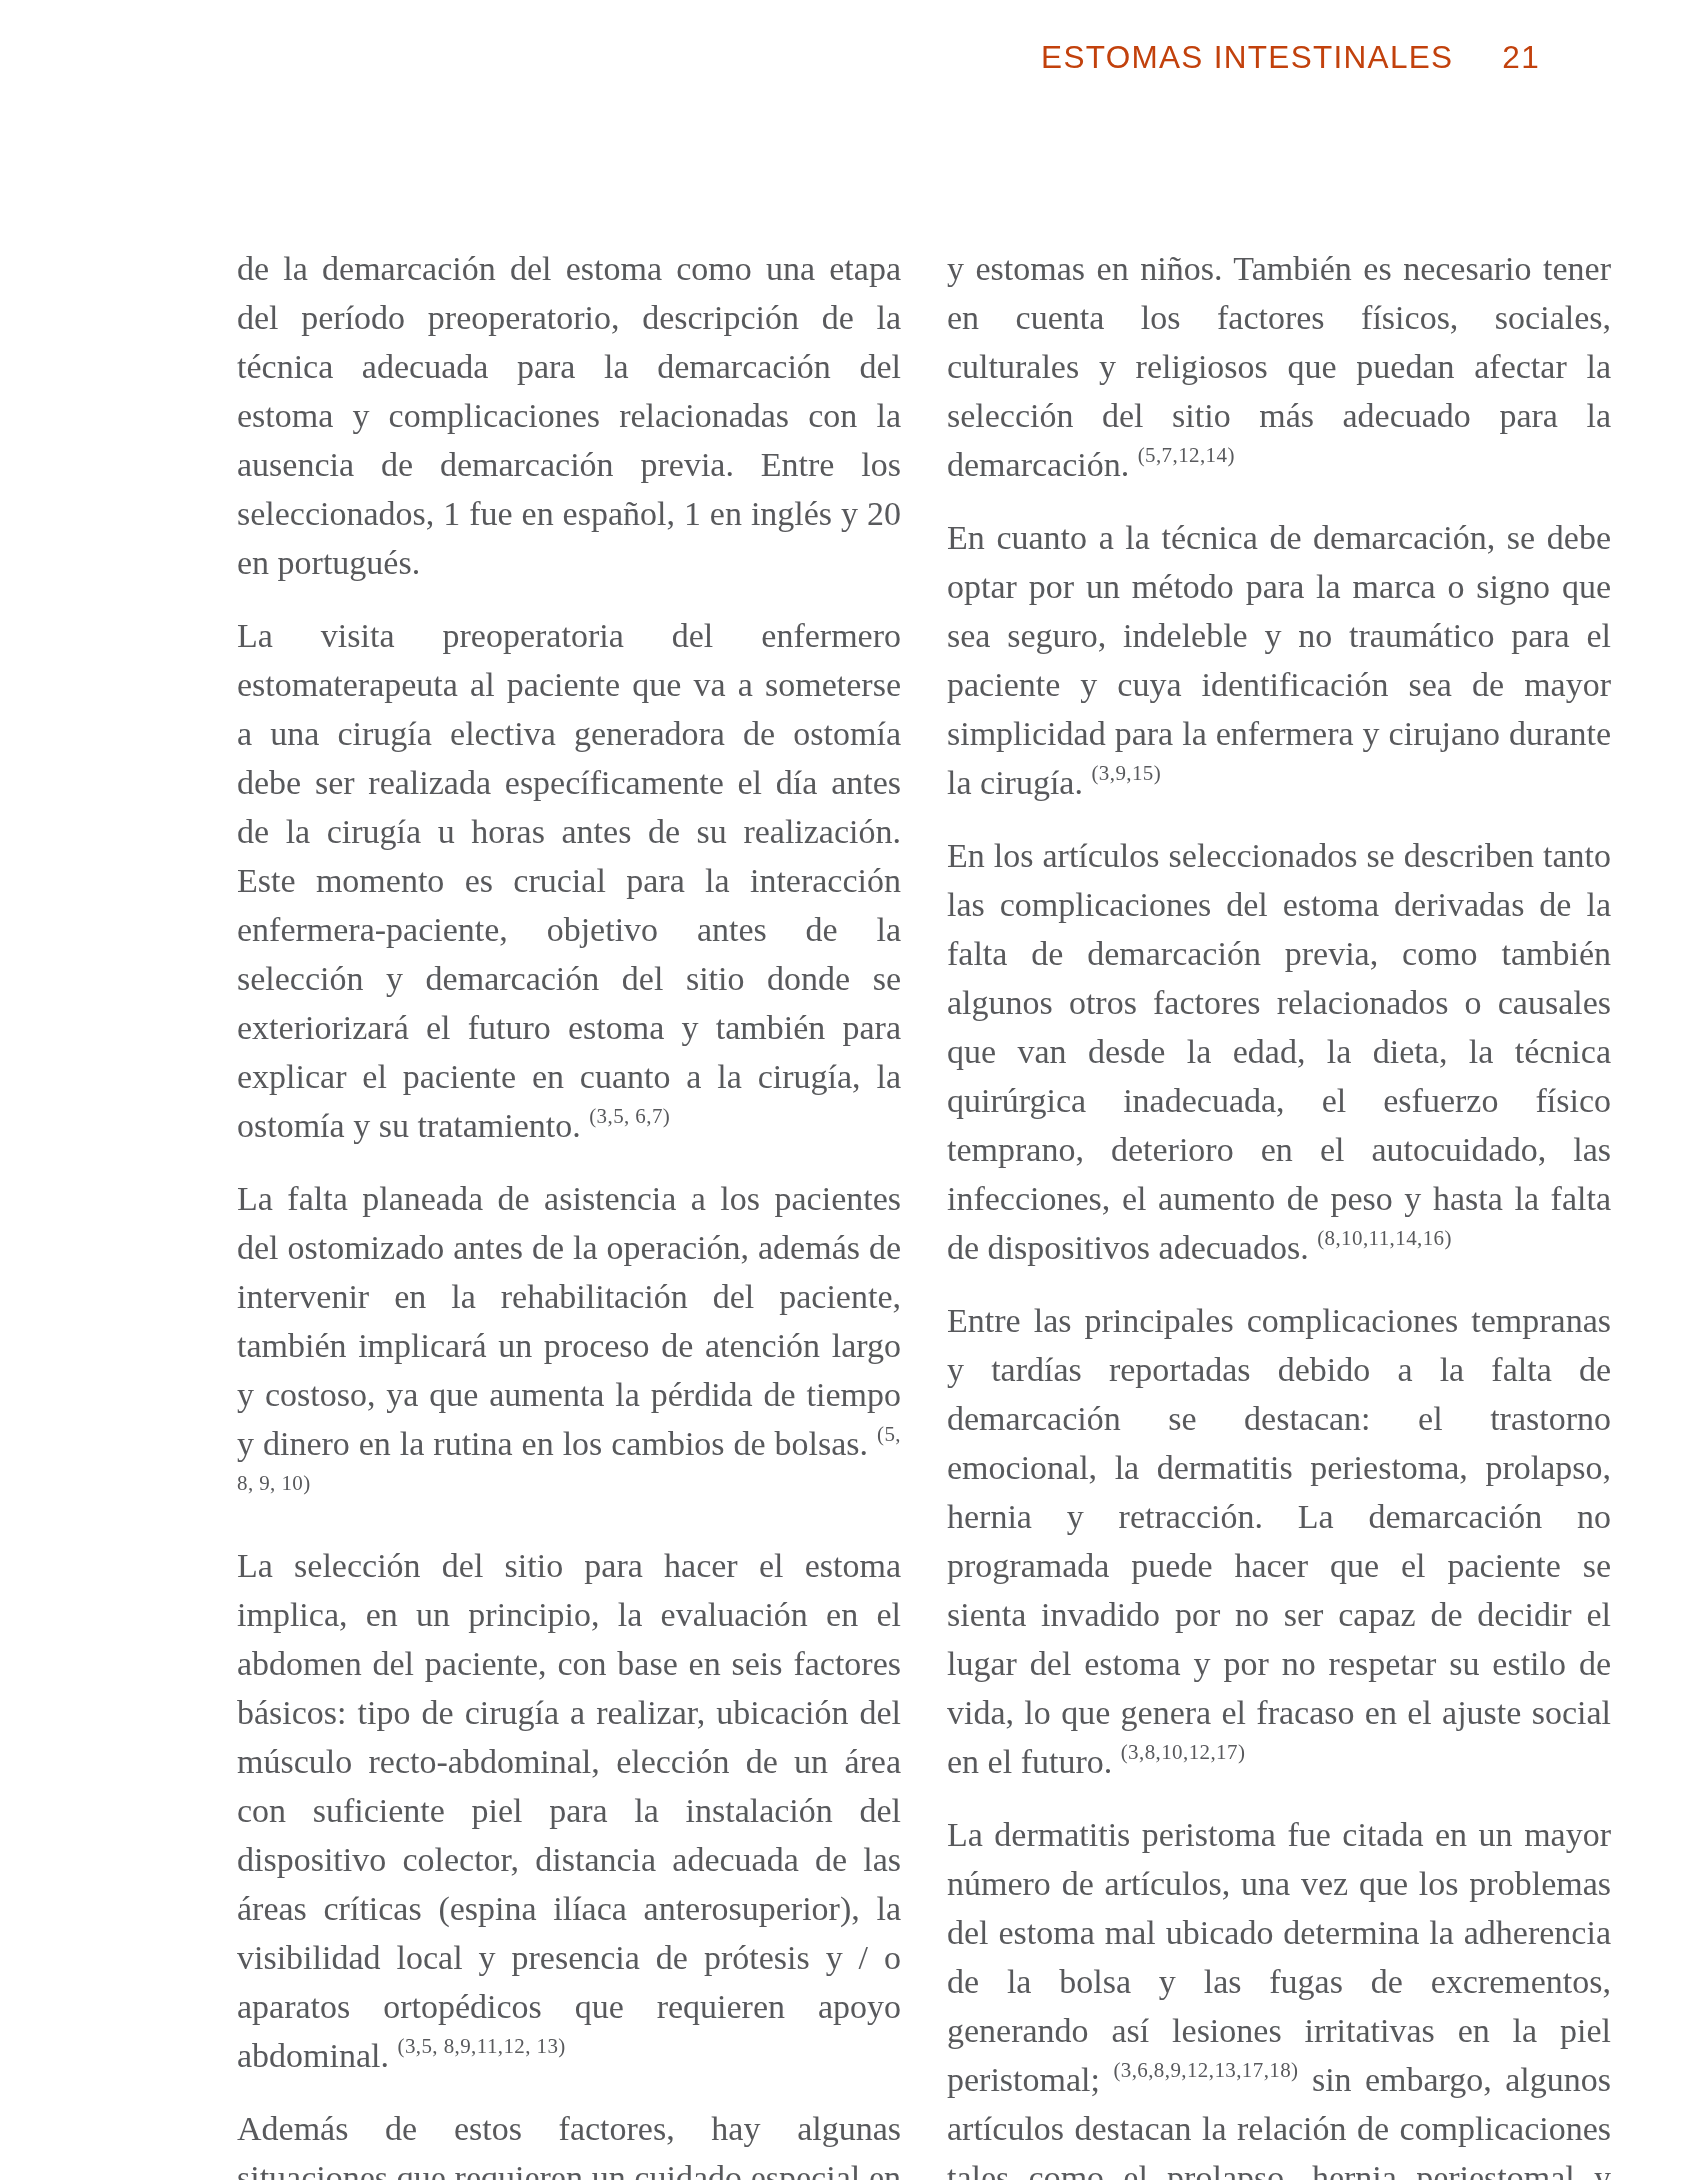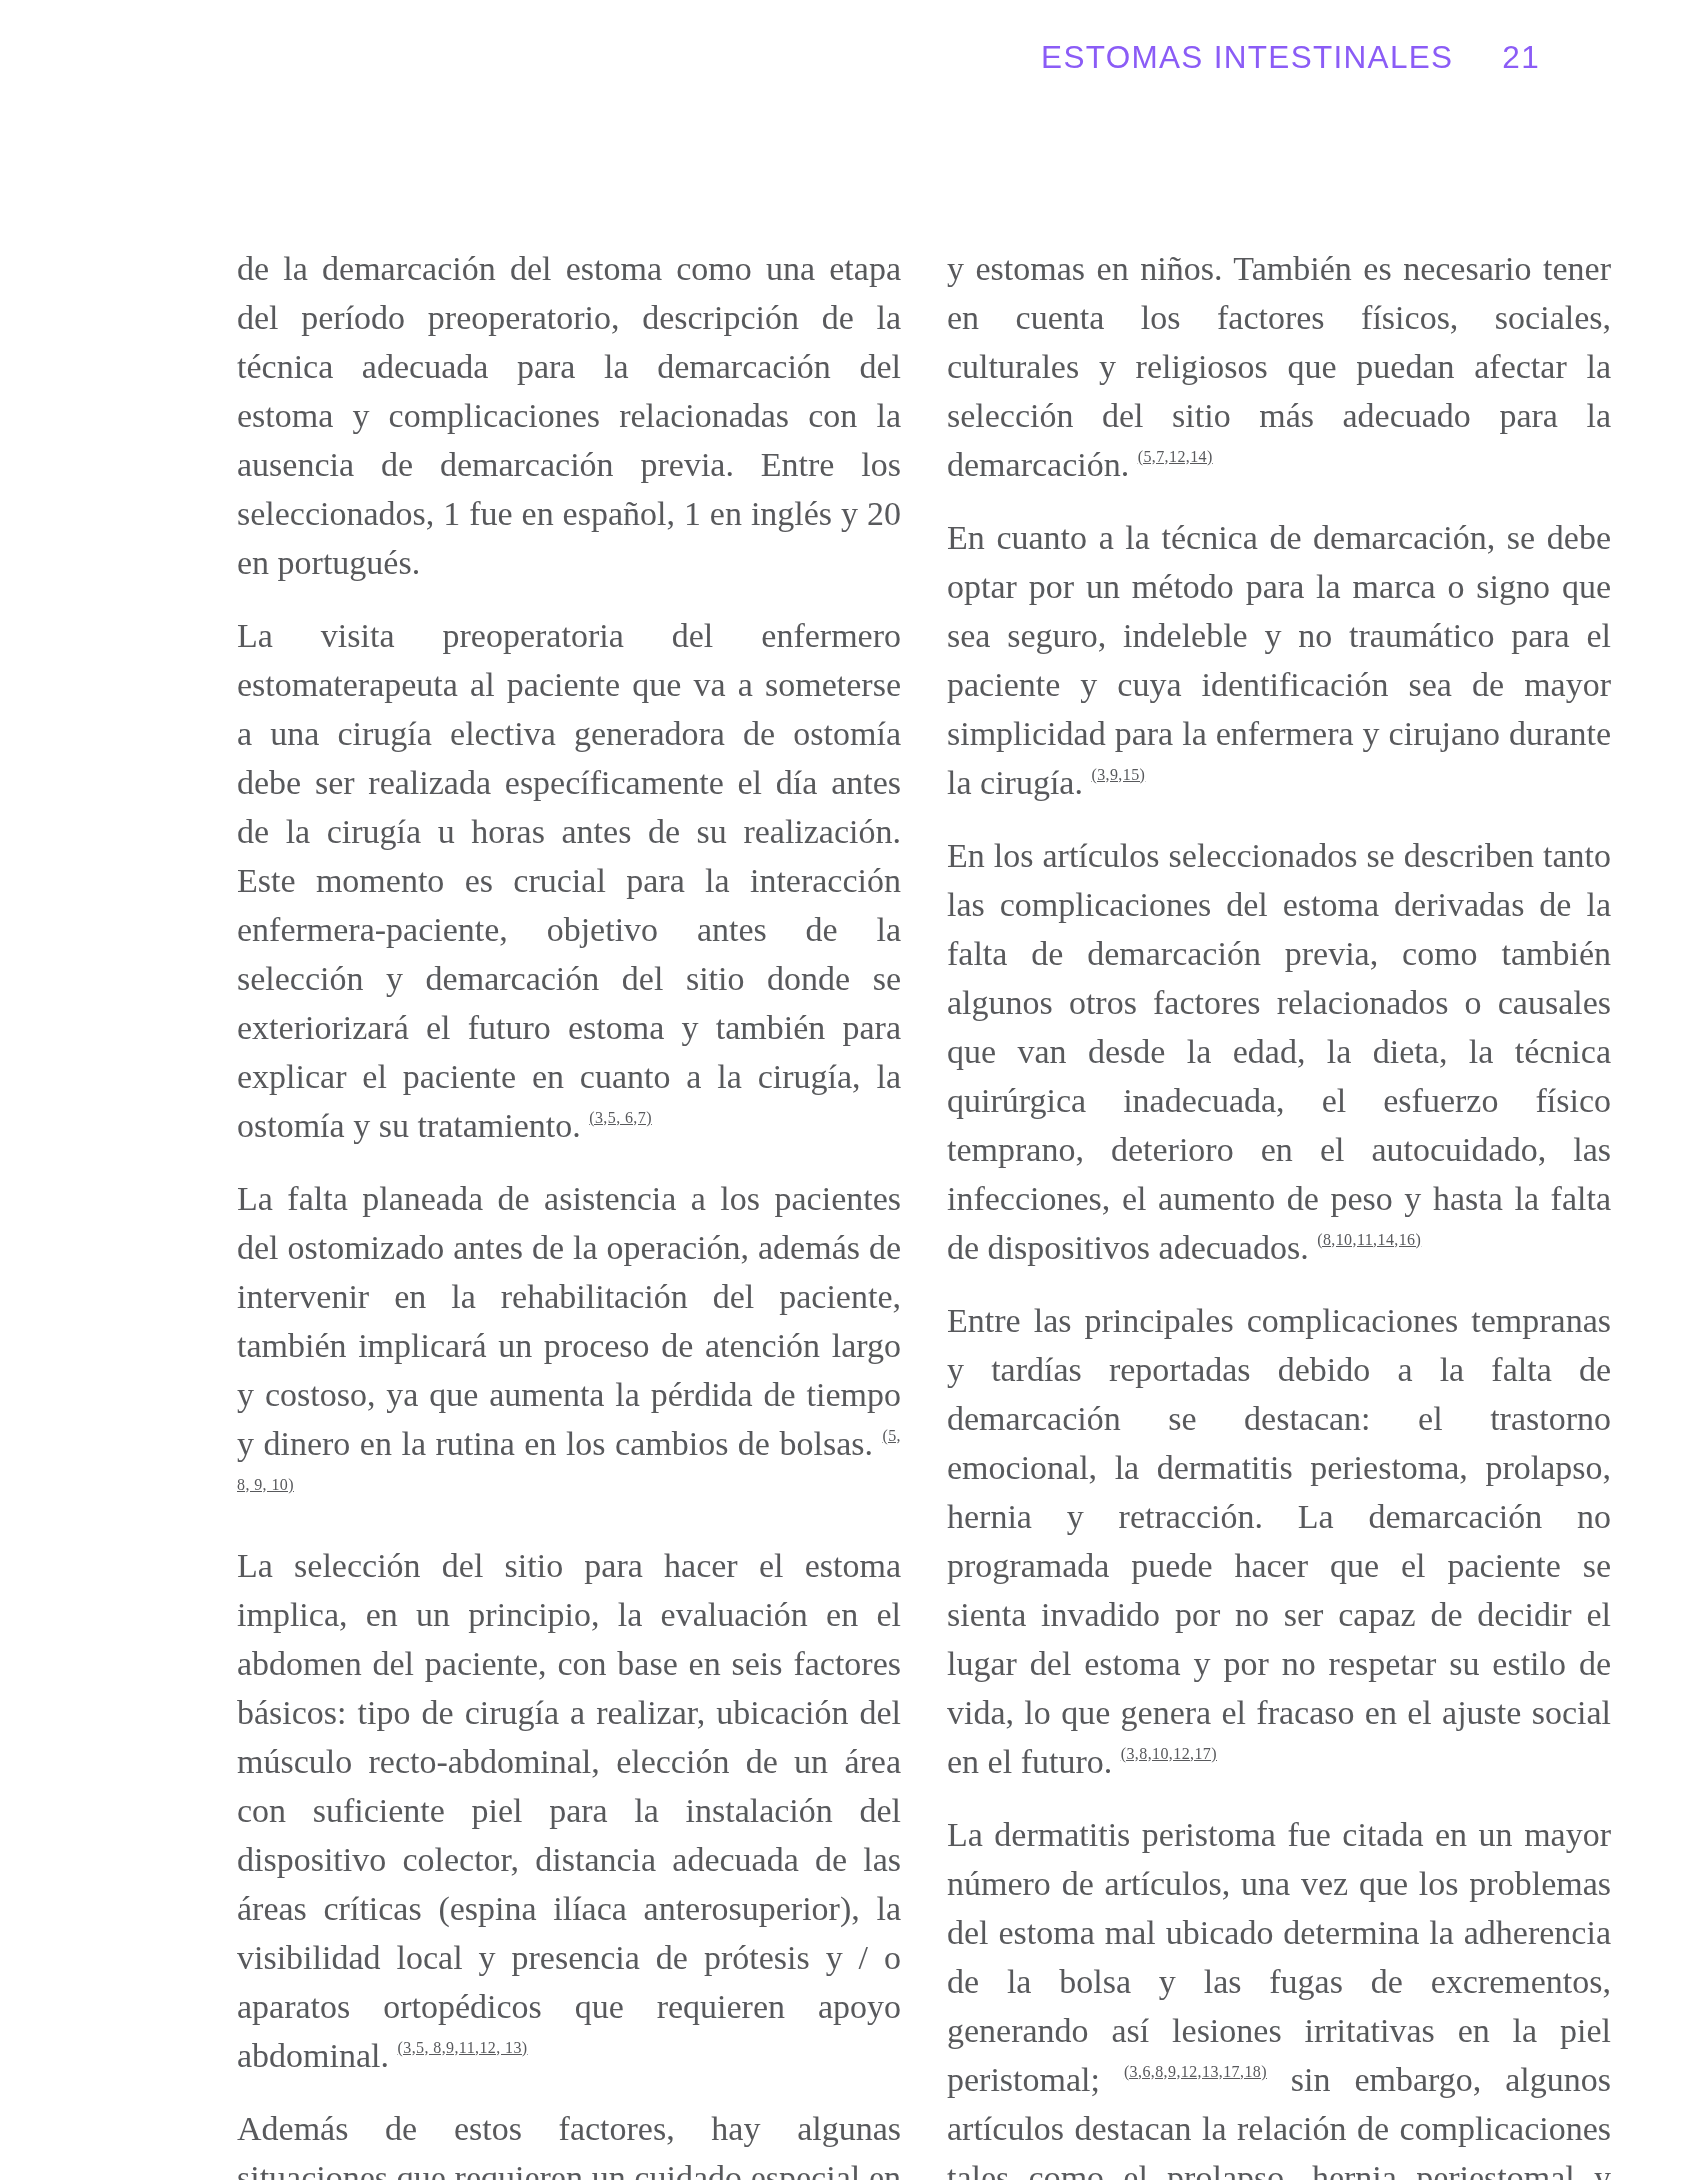--- a/index.html
+++ b/index.html
@@ -43,35 +43,34 @@
     text-align: justify;
   }
   .col-left  { left: 237px; }
   .col-right { left: 947px; width: 664px; }
   .col p {
     margin: 0 0 24px 0;
     padding: 0;
   }
   .col p:last-child { margin-bottom: 0; }
   .col sup {
-    font-size: 16px;
+    font-size: 21px;
     line-height: 0;
     letter-spacing: 0.4px;
     vertical-align: baseline;
     position: relative;
     top: -14.5px;
-    text-decoration: underline;
   }
 </style>
 </head>
 <body>
 
 <div class="page">
 
-  <div class="running-header" style="color: #8b5cf6;">
+  <div class="running-header" style="color: #c2410c;">
     <span>ESTOMAS INTESTINALES</span>
     <span>21</span>
   </div>
 
   <div class="col col-left" id="col-left" style="color: rgb(88, 89, 92);">
       <p>de la demarcación del estoma como una etapa del período preoperatorio, descripción de la técnica adecuada para la demarcación del estoma y complicaciones relacionadas con la ausencia de demarcación previa. Entre los seleccionados, 1 fue en español, 1 en inglés y 20 en portugués.</p>
       <p>La visita preoperatoria del enfermero estomaterapeuta al paciente que va a someterse a una cirugía electiva generadora de ostomía debe ser realizada específicamente el día antes de la cirugía u horas antes de su realización. Este momento es crucial para la interacción enfermera-paciente, objetivo antes de la selección y demarcación del sitio donde se exteriorizará el futuro estoma y también para explicar el paciente en cuanto a la cirugía, la ostomía y su tratamiento. <sup>(3,5, 6,7)</sup></p>
       <p>La falta planeada de asistencia a los pacientes del ostomizado antes de la operación, además de intervenir en la rehabilitación del paciente, también implicará un proceso de atención largo y costoso, ya que aumenta la pérdida de tiempo y dinero en la rutina en los cambios de bolsas. <sup>(5, 8, 9, 10)</sup></p>
       <p>La selección del sitio para hacer el estoma implica, en un principio, la evaluación en el abdomen del paciente, con base en seis factores básicos: tipo de cirugía a realizar, ubicación del músculo recto-abdominal, elección de un área con suficiente piel para la instalación del dispositivo colector, distancia adecuada de las áreas críticas (espina ilíaca anterosuperior), la visibilidad local y presencia de prótesis y / o aparatos ortopédicos que requieren apoyo abdominal. <sup>(3,5, 8,9,11,12, 13)</sup></p>
       <p>Además de estos factores, hay algunas situaciones que requieren un cuidado especial en el momento de la demarcación, como son los pacientes obesos o desnutridos; el uso de silla de ruedas; producción de dos estomas; emergencias</p>

